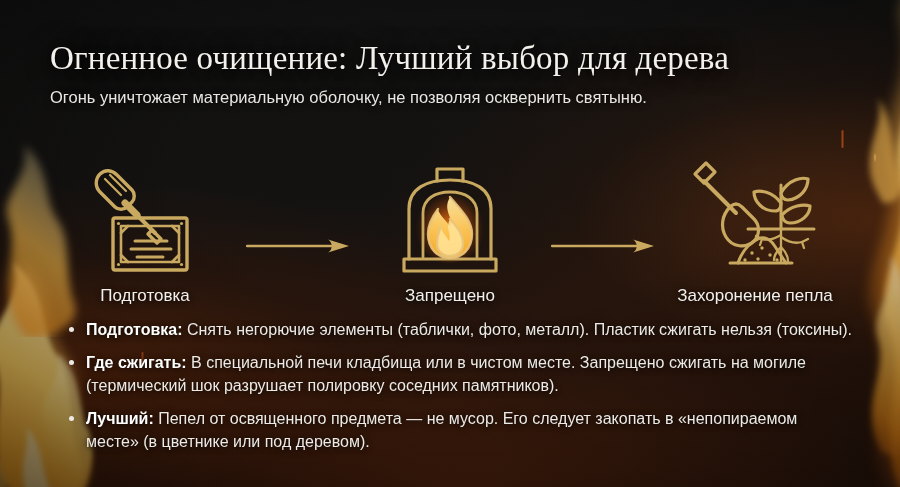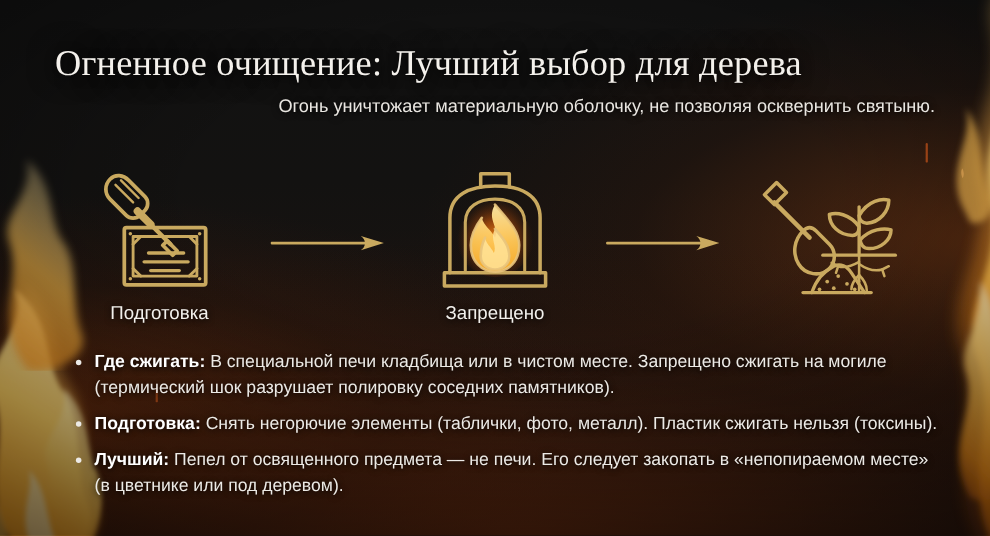--- a/index.html
+++ b/index.html
@@ -61,32 +61,31 @@
     white-space: nowrap;
   }
   .subtitle {
     margin-top: 9px;
     font-size: 16.5px;
     line-height: 21px;
     color: #e9e6e1;
     font-stretch: condensed;
     text-shadow: 0 1px 7px rgba(0,0,0,0.9);
     white-space: nowrap;
-    text-align: right;
   }
 
   
   .steps {
     position: absolute;
     left: 50px;
     top: 136px;
     width: 800px;
     height: 170px;
     display: flex;
-    align-items: center;
+    align-items: flex-end;
     justify-content: space-between;
   }
   .step {
     width: 190px;
     display: flex;
     flex-direction: column;
     align-items: center;
   }
   .step-icon {
     height: 120px;
@@ -389,36 +388,37 @@
           <g fill="#c9a95f" stroke="none">
             <circle cx="60" cy="94" r="1.7"></circle>
             <circle cx="70" cy="89" r="1.7"></circle>
             <circle cx="78" cy="96" r="1.7"></circle>
             <circle cx="66" cy="100" r="1.7"></circle>
             <circle cx="85" cy="101" r="1.7"></circle>
             <circle cx="53" cy="101" r="1.7"></circle>
           </g>
         </svg>
       </div>
+      <div class="step-label">Захоронение пепла</div>
     </div>
 
   </div>
 
   <div class="bullets">
+
+    <div class="bullet">
+      <span class="dot"></span>
+      <b>Подготовка:</b><span> Снять негорючие элементы (таблички, фото, металл). Пластик сжигать нельзя (токсины).</span>
+    </div>
 
     <div class="bullet">
       <span class="dot"></span>
       <b>Где сжигать:</b><span> В специальной печи кладбища или в чистом месте. Запрещено сжигать на могиле (термический шок разрушает полировку соседних памятников).</span>
     </div>
 
     <div class="bullet">
       <span class="dot"></span>
-      <b>Подготовка:</b><span> Снять негорючие элементы (таблички, фото, металл). Пластик сжигать нельзя (токсины).</span>
-    </div>
-
-    <div class="bullet">
-      <span class="dot"></span>
-      <b>Лучший:</b><span> Пепел от освященного предмета — не печи. Его следует закопать в «непопираемом месте» (в цветнике или под деревом).</span>
+      <b>Лучший:</b><span> Пепел от освященного предмета — не мусор. Его следует закопать в «непопираемом месте» (в цветнике или под деревом).</span>
     </div>
 
   </div>
 
 </div>
 
 </body></html>

